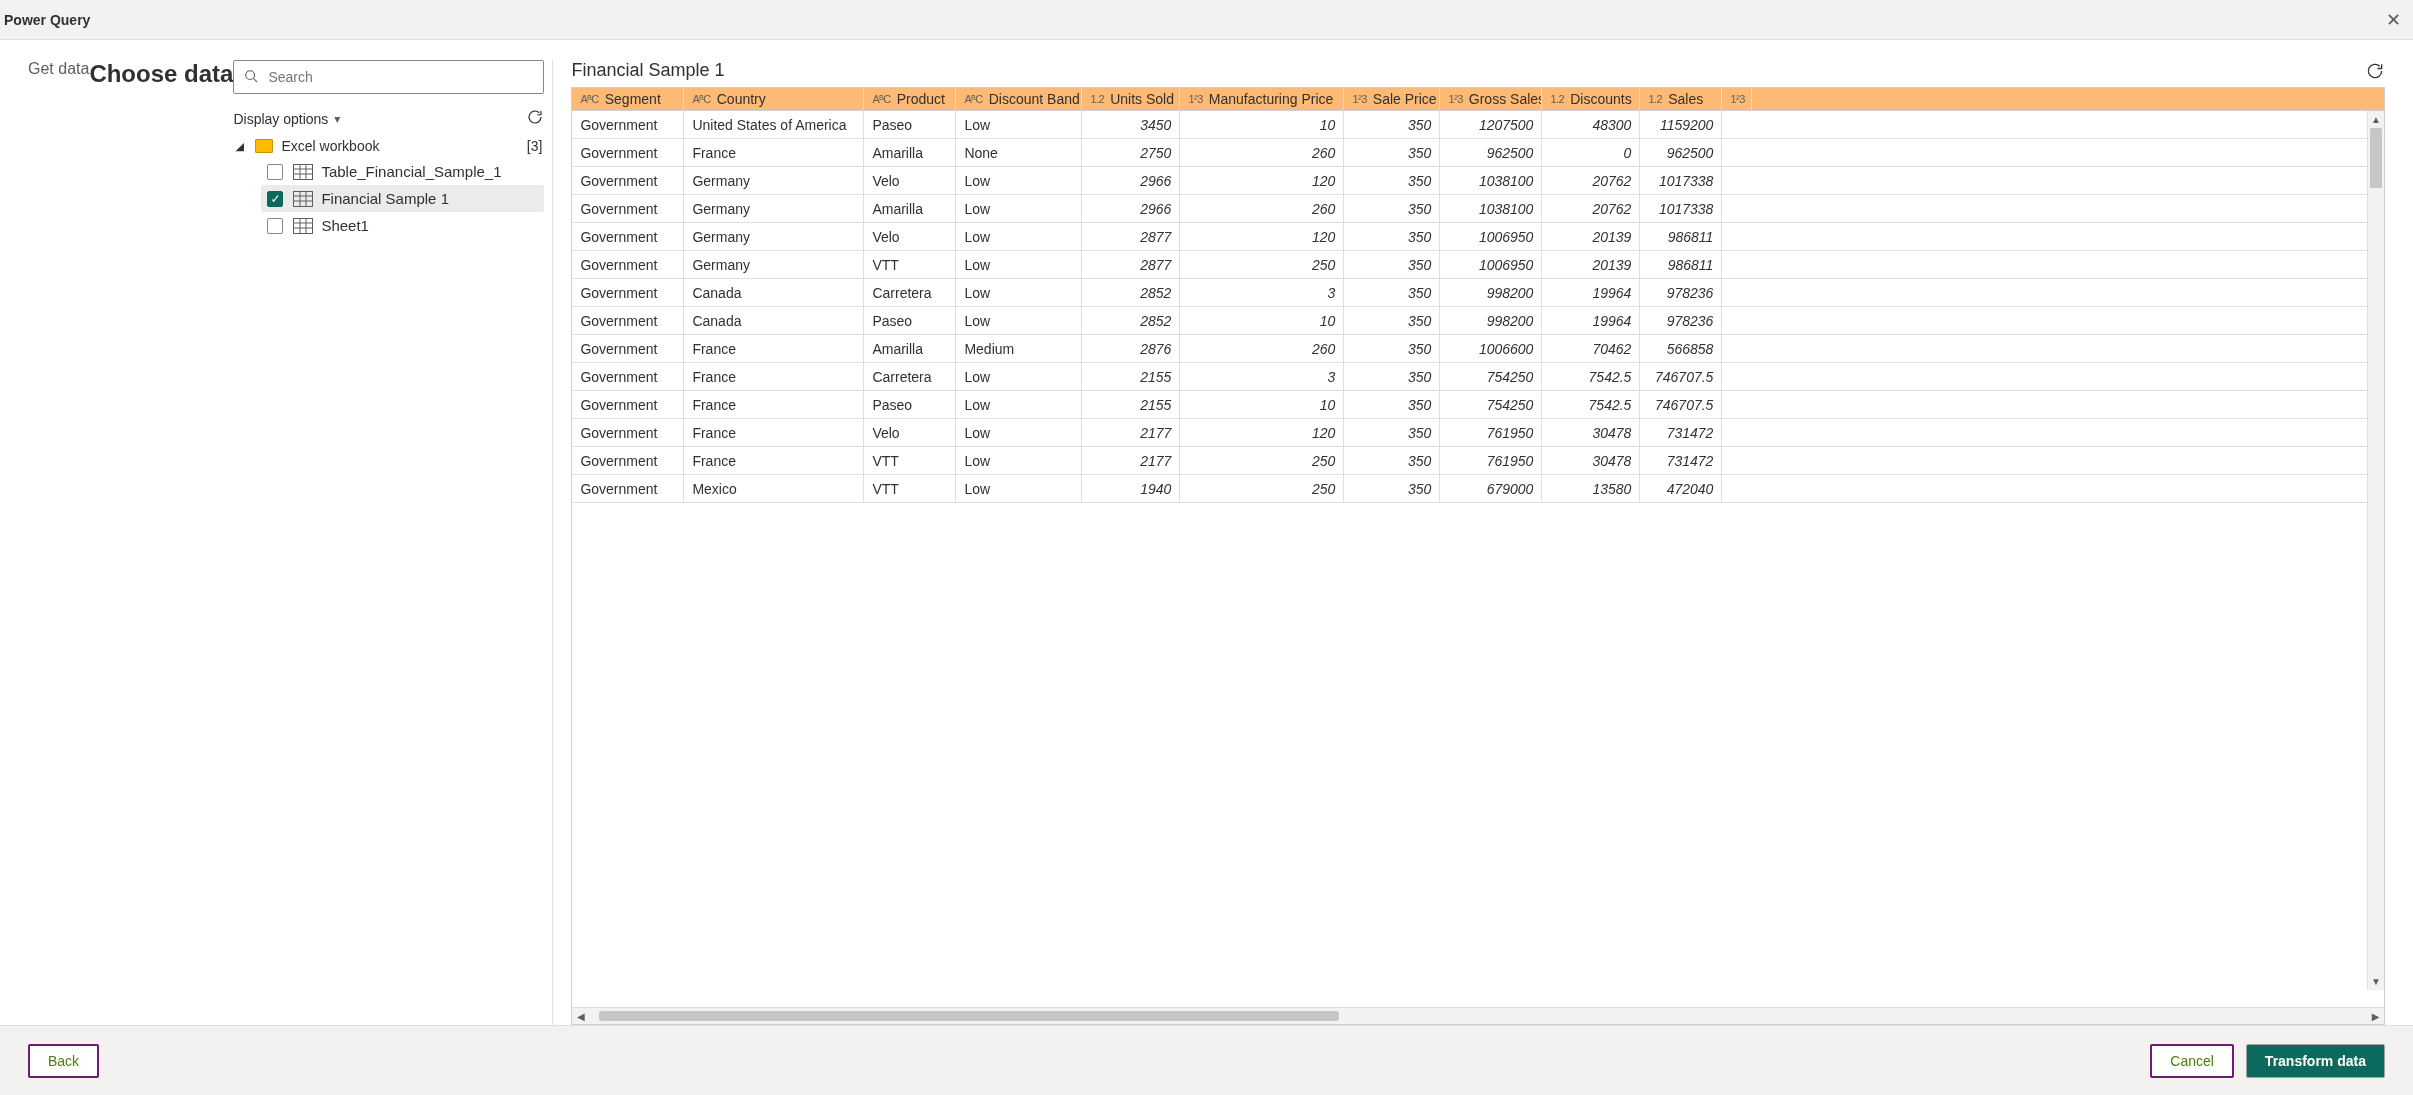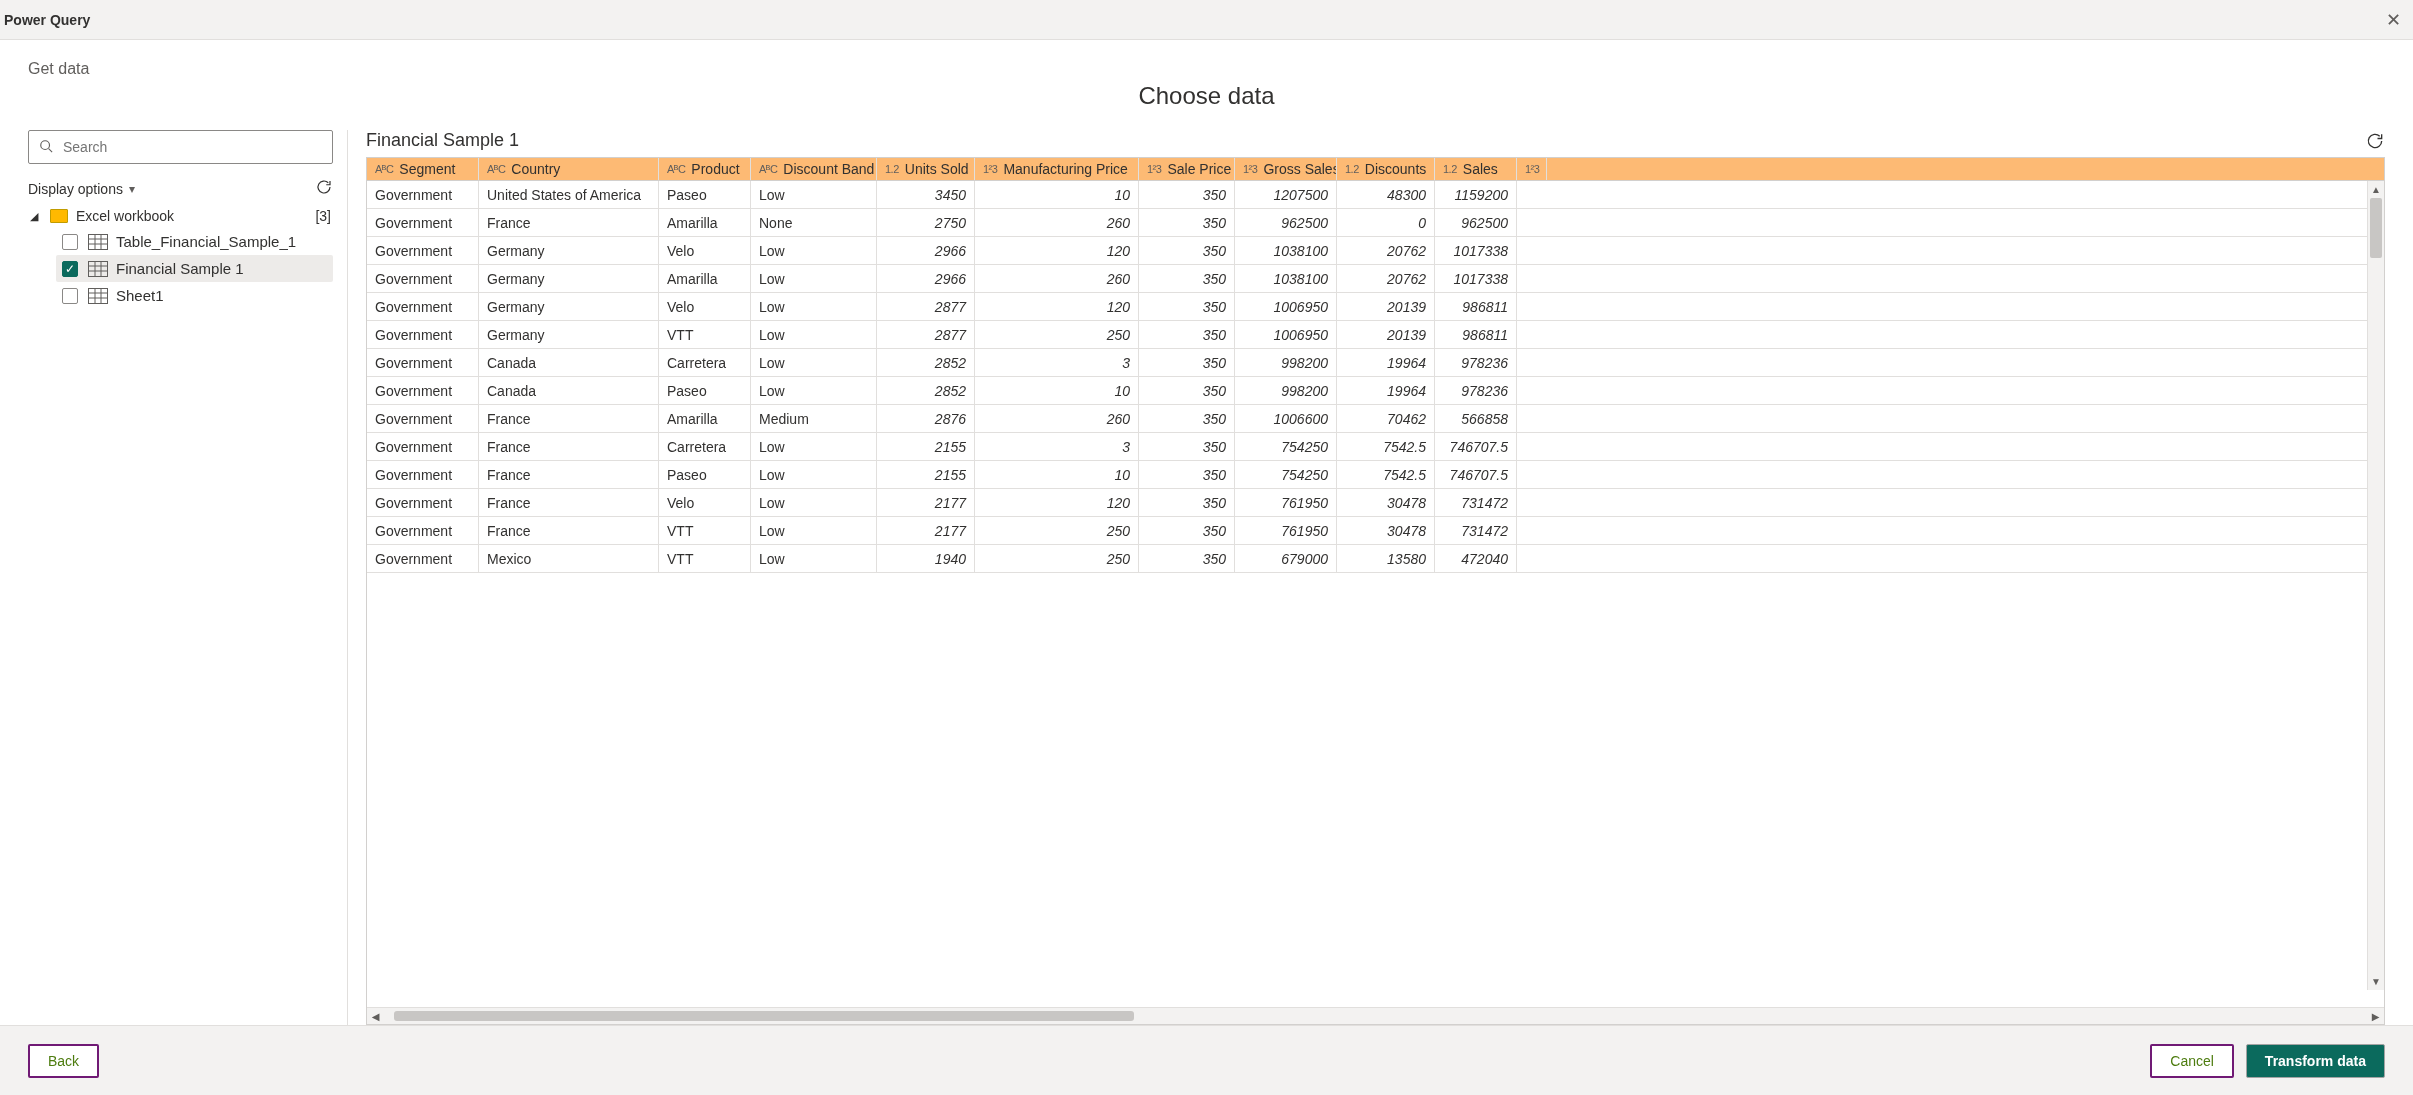--- a/index.html
+++ b/index.html
@@ -2,26 +2,26 @@
 <html><head>
 <meta charset="utf-8">
 <style>
   * { box-sizing: border-box; }
   body { margin:0; font-family: "Segoe UI", Arial, sans-serif; font-size:14px; color:#323130; background:#fff; height:1095px; width:2413px; overflow:hidden; }
 
   .titlebar { background:#f3f2f1; border-bottom:1px solid #e1dfdd; height:40px; display:flex; align-items:center; padding:0 4px; }
   .titlebar .title { font-size:14px; font-weight:600; color:#323130; }
   .titlebar .close { margin-left:auto; font-size:18px; color:#605e5c; cursor:pointer; padding:4px 8px; }
 
-  .content { display:flex; flex-direction:column; height:calc(100% - 40px - 70px); padding:20px 28px 0 28px;border-radius:13px; }
+  .content { display:flex; flex-direction:row; height:calc(100% - 40px - 70px); padding:20px 28px 0 28px;border-radius:13px; }
   .breadcrumb { color:#605e5c; font-size:16px; margin-bottom:4px; }
-  .page-title { font-size:24px; font-weight:400; margin:0 0 20px 0; color:#323130;text-align:center; }
+  .page-title { font-size:24px; font-weight:700; margin:0 0 20px 0; color:#323130;text-align:center; }
 
   .body-split { display:flex; flex:1; min-height:0; }
-  .left-pane { width:320px; flex:0 0 320px; padding-right:14px; border-right:1px solid #e1dfdd; }
+  .left-pane { width:320px; flex:0 0 320px; padding-right:8px; border-right:1px solid #e1dfdd; }
   .right-pane { flex:1; padding-left:18px; display:flex; flex-direction:column; min-width:0; }
 
   .search-box { border:1px solid #8a8886; border-radius:2px; height:34px; display:flex; align-items:center; padding:0 10px; margin-bottom:14px; }
   .search-box .sicon { color:#605e5c; margin-right:8px; }
   .search-box input { border:none; outline:none; flex:1; font-size:14px; color:#605e5c; background:transparent; }
 
   .display-row { display:flex; align-items:center; margin-bottom:4px; }
   .display-row .label { color:#323130; font-size:14px; }
   .display-row .chev { margin-left:6px; color:#605e5c; font-size:12px; }
   .display-row .refresh { margin-left:auto; color:#323130; font-size:16px; cursor:pointer; }

